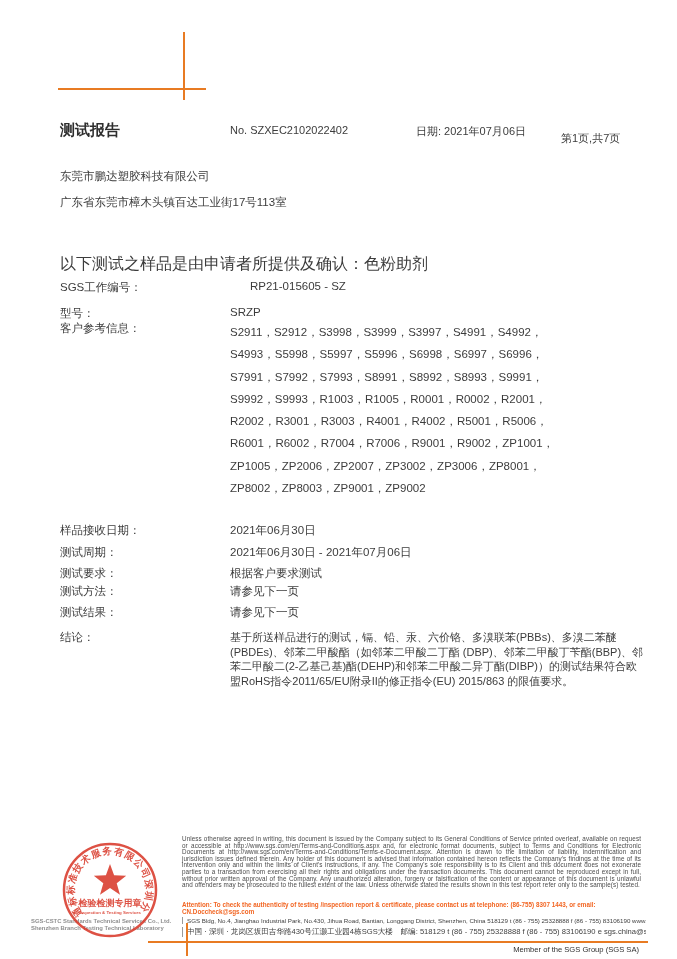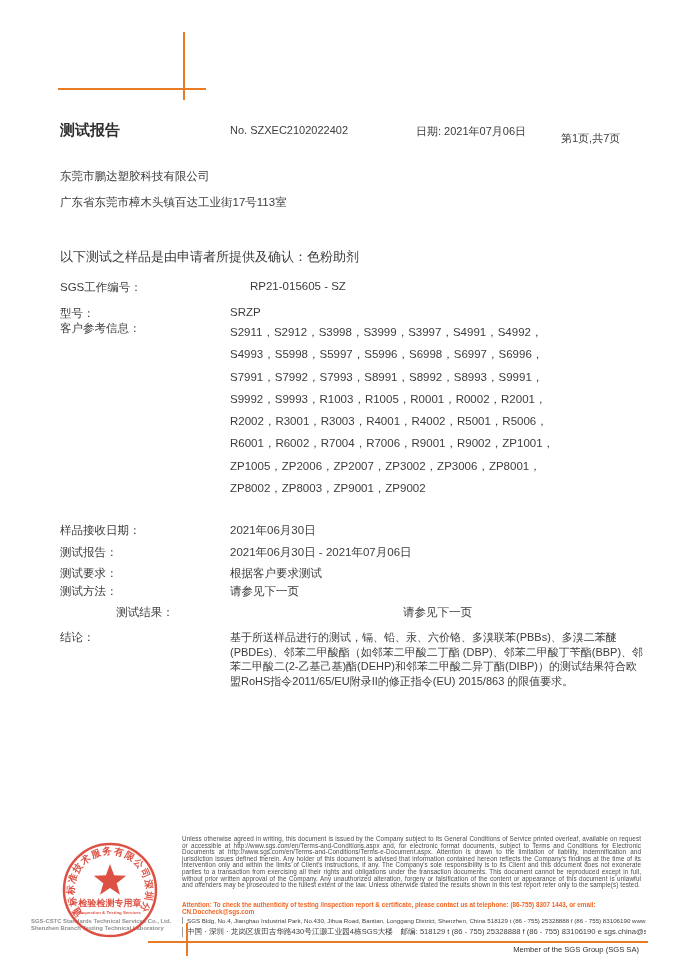--- a/index.html
+++ b/index.html
@@ -17,21 +17,21 @@
   .logo-vline{position:absolute;left:125px;top:2px;width:2px;height:68px;background:#e87b23;}
   
   .hdr{position:absolute;top:121px;left:60px;width:580px;height:20px;}
   .hdr .title{position:absolute;left:0;top:0;font-size:15px;font-weight:bold;color:#2e2e2e;}
   .hdr .no{position:absolute;left:170px;top:3px;font-size:11px;}
   .hdr .date{position:absolute;left:356px;top:3px;font-size:11px;}
   .hdr .page-no{position:absolute;left:501px;top:3px;font-size:11px;margin-top:7px;}
   
   .applicant{position:absolute;left:60px;top:163px;font-size:11.5px;line-height:26px;}
   
-  .statement{position:absolute;left:60px;top:248px;font-size:13px;}
+  .statement{position:absolute;left:60px;top:254px;font-size:16px;}
   
   .row{position:absolute;left:60px;width:585px;display:flex;font-size:11.5px;}
   .row .lbl{width:170px;flex-shrink:0;}
   .row .val{flex:1;}
   .refs .line{line-height:22.3px;}
   .row.conclusion .val{font-size:11px;line-height:14.6px;max-width:423px;}
   
   .smallprint{
     position:absolute;left:182px;top:836px;width:459px;font-size:6.3px;line-height:6.6px;
     color:#4a4a4a;text-align:justify;letter-spacing:0.1px;
@@ -102,35 +102,35 @@
       <div class="line">ZP8002，ZP8003，ZP9001，ZP9002</div>
     </span>
   </div>
 
   <div class="row" style="top:523px;">
     <span class="lbl">样品接收日期：</span>
     <span class="val">2021年06月30日</span>
   </div>
 
   <div class="row" style="top:545px;">
-    <span class="lbl">测试报告：</span>
+    <span class="lbl">测试周期：</span>
     <span class="val">2021年06月30日 - 2021年07月06日</span>
   </div>
 
   <div class="row" style="top:566px;">
     <span class="lbl">测试要求：</span>
     <span class="val">根据客户要求测试</span>
   </div>
 
   <div class="row" style="top:584px;">
     <span class="lbl">测试方法：</span>
     <span class="val">请参见下一页</span>
   </div>
 
-  <div class="row" style="top:605px;text-align:center;">
+  <div class="row" style="top:605px;">
     <span class="lbl">测试结果：</span>
     <span class="val">请参见下一页</span>
   </div>
 
   <div class="row conclusion" style="top:630px;">
     <span class="lbl">结论：</span>
     <span class="val">基于所送样品进行的测试，镉、铅、汞、六价铬、多溴联苯(PBBs)、多溴二苯醚(PBDEs)、邻苯二甲酸酯（如邻苯二甲酸二丁酯 (DBP)、邻苯二甲酸丁苄酯(BBP)、邻苯二甲酸二(2-乙基己基)酯(DEHP)和邻苯二甲酸二异丁酯(DIBP)）的测试结果符合欧盟RoHS指令2011/65/EU附录II的修正指令(EU) 2015/863 的限值要求。</span>
   </div>
 
   <div class="smallprint">Unless otherwise agreed in writing, this document is issued by the Company subject to its General Conditions of Service printed overleaf, available on request or accessible at http://www.sgs.com/en/Terms-and-Conditions.aspx and, for electronic format documents, subject to Terms and Conditions for Electronic Documents at http://www.sgs.com/en/Terms-and-Conditions/Terms-e-Document.aspx. Attention is drawn to the limitation of liability, indemnification and jurisdiction issues defined therein. Any holder of this document is advised that information contained hereon reflects the Company's findings at the time of its intervention only and within the limits of Client's instructions, if any. The Company's sole responsibility is to its Client and this document does not exonerate parties to a transaction from exercising all their rights and obligations under the transaction documents. This document cannot be reproduced except in full, without prior written approval of the Company. Any unauthorized alteration, forgery or falsification of the content or appearance of this document is unlawful and offenders may be prosecuted to the fullest extent of the law. Unless otherwise stated the results shown in this test report refer only to the sample(s) tested.</div>

